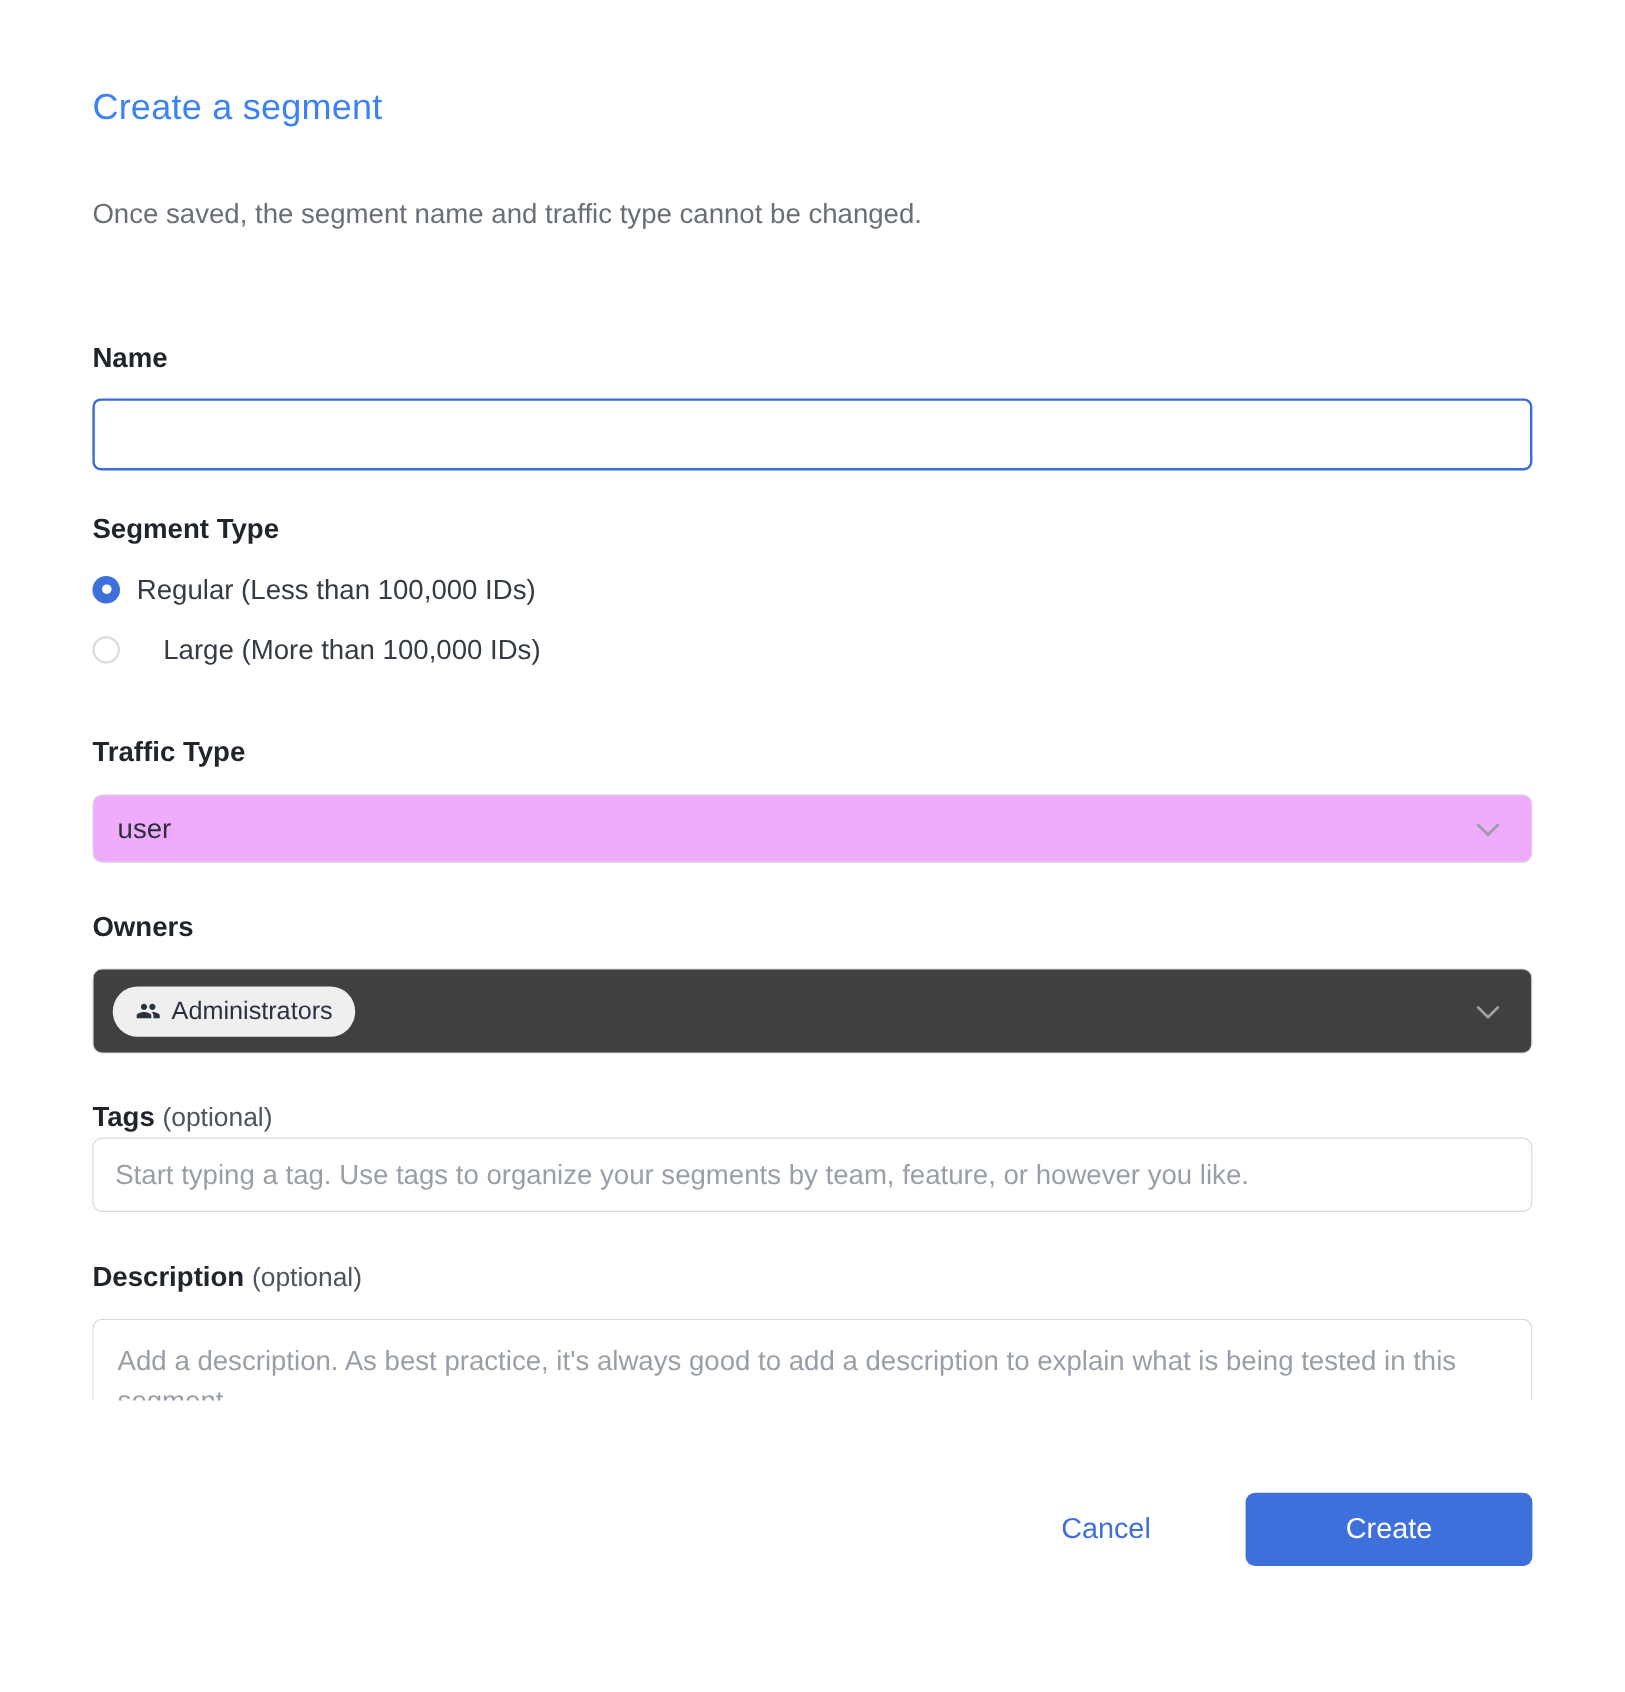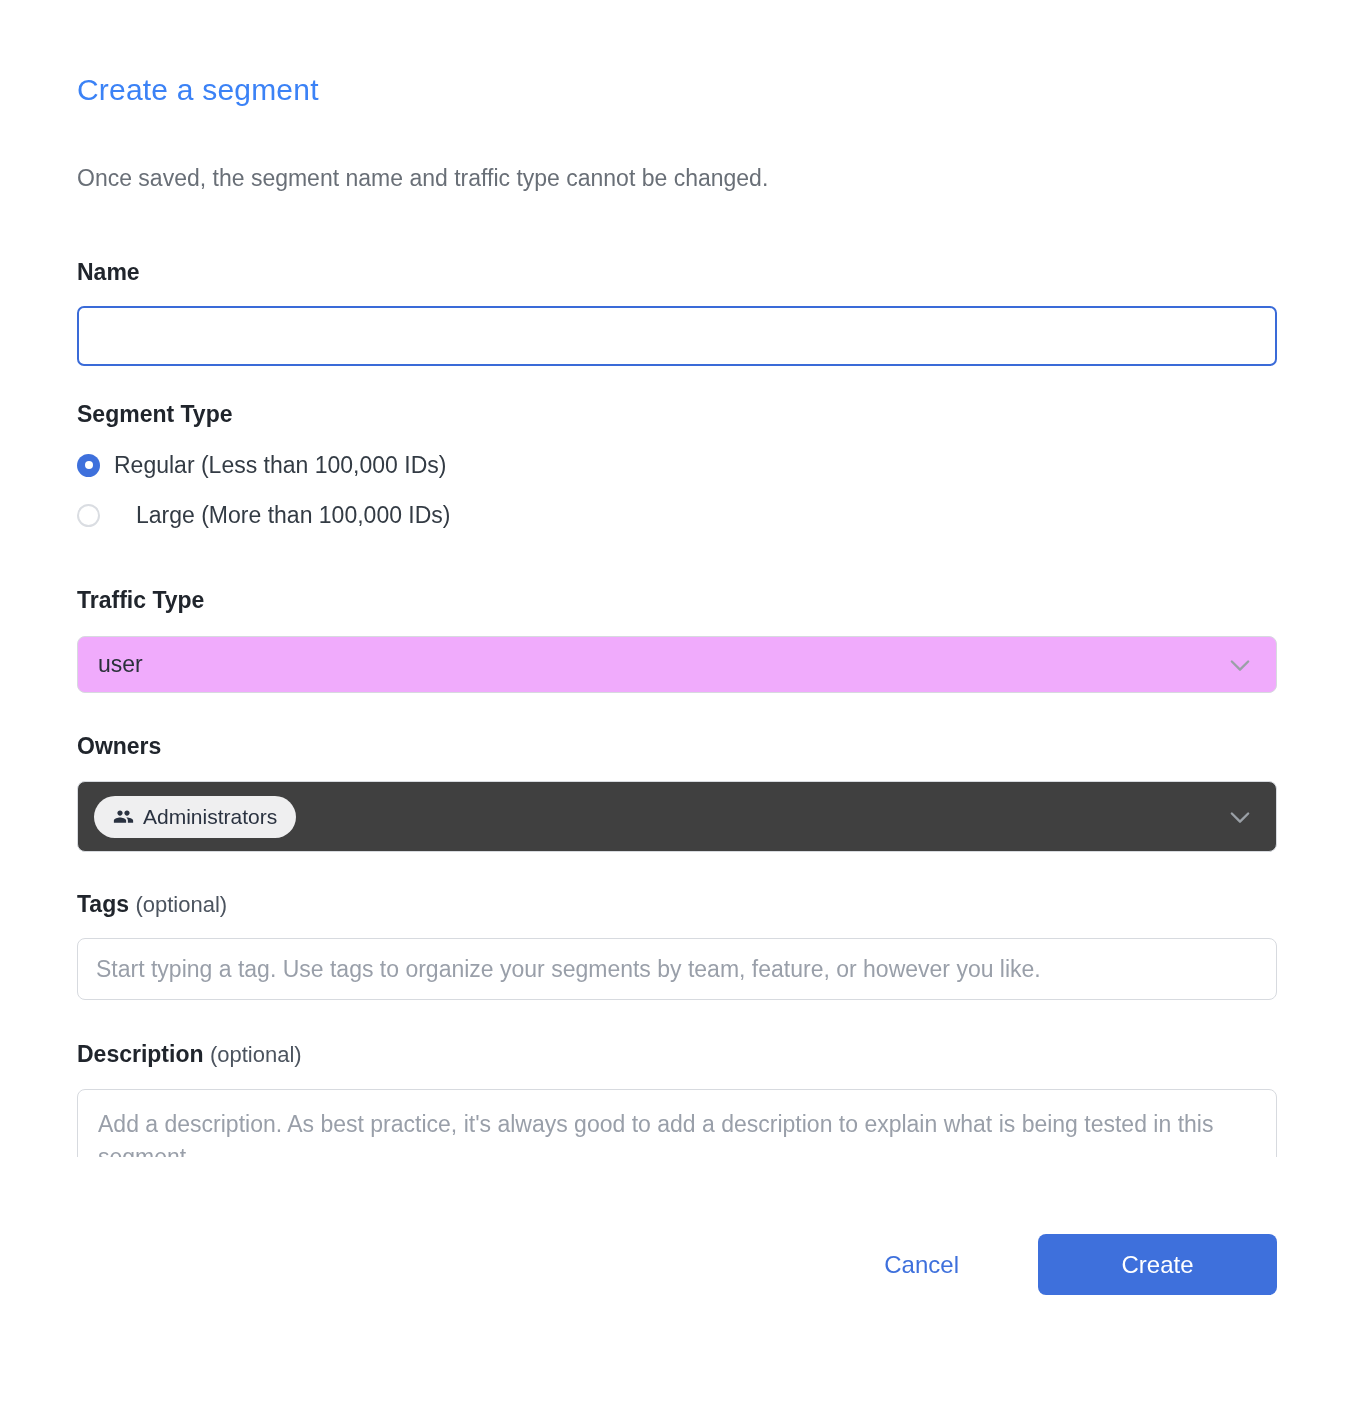--- a/index.html
+++ b/index.html
@@ -20,21 +20,21 @@
   .subtitle {
     margin-top: 56px; font-size: 23px; color: #696f77; line-height: 28px;
   }
 
   .field-label {
     font-size: 23px; font-weight: 700; color: #20252c; line-height: 27px;
   }
   .optional { font-weight: 400; color: #4c545f; font-size: 22px; }
 
   
-  .name-label { margin-top: 67px; }
+  .name-label { margin-top: 93px; }
   .name-input {
     margin-top: 20px; display: block; width: 100%; height: 60px;
     border: 2px solid #3a6bd8; border-radius: 7px; outline: none;
     font-size: 22px; padding: 0 20px; color: #242a33;
     font-family: "Liberation Sans", sans-serif;
   }
 
   
   .segment-type-label { margin-top: 35px; }
   .radio-row {
@@ -80,21 +80,21 @@
     display: inline-flex; align-items: center; gap: 9px;
     background: #efeff0; border-radius: 21px; height: 42px;
     padding: 0 19px; cursor: default;
   }
   .chip-icon { width: 21px; height: 21px; fill: #2a3240; }
   .chip-label { font-size: 21px; color: #2a3240; }
 
   
   .tags-label { margin-top: 39px; }
   .tags-input {
-    margin-top: 20px; display: block; width: 100%; height: 62px;
+    margin-top: 4px; display: block; width: 100%; height: 62px;
     border: 1px solid #d7dadf; border-radius: 8px; outline: none;
     font-size: 23px; padding: 0 18px; color: #0f766e;
     font-family: "Liberation Sans", sans-serif;
   }
   .tags-input::placeholder, .desc-textarea::placeholder {
     color: #999fa9; opacity: 1;
   }
 
   
   .desc-label { margin-top: 41px; }

